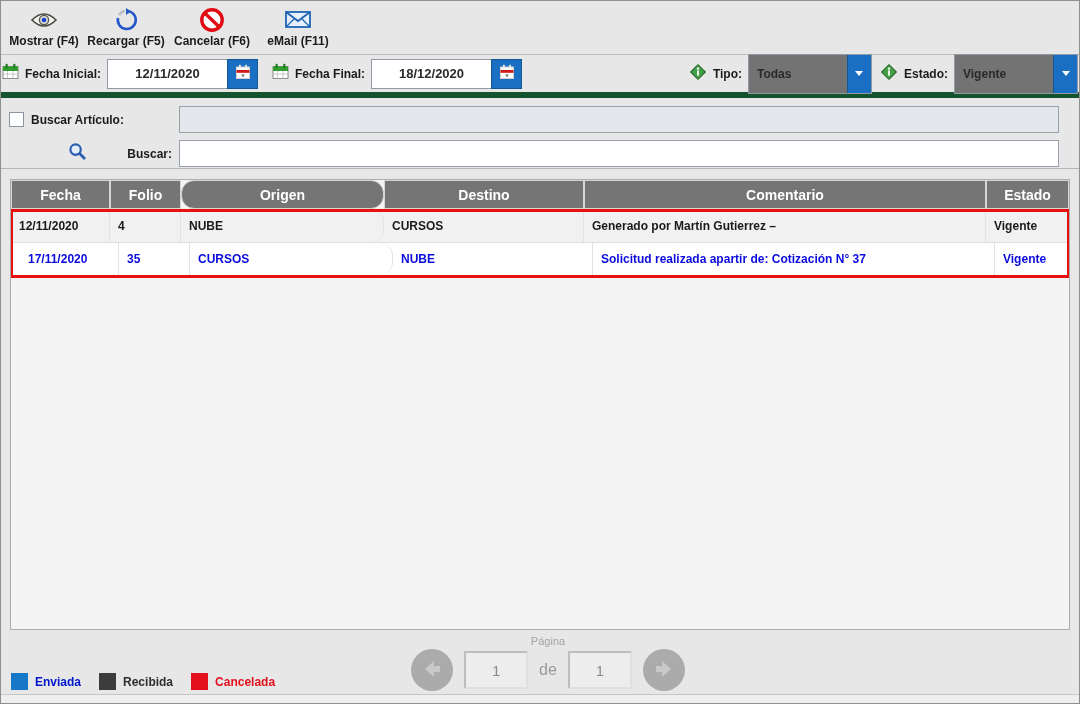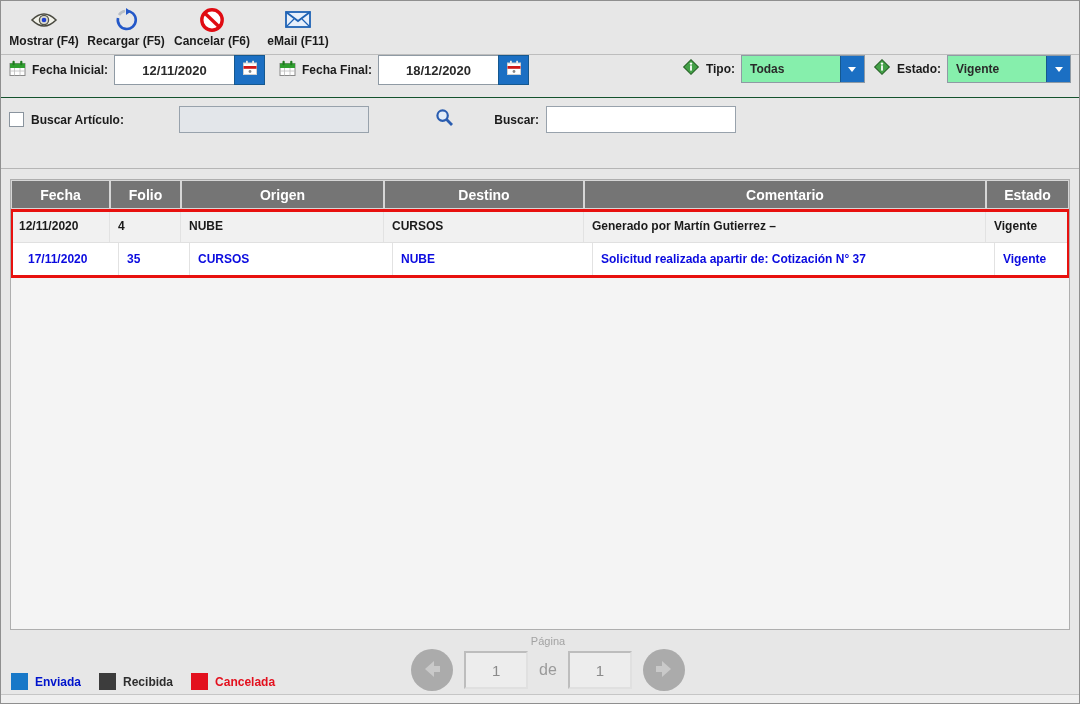--- a/index.html
+++ b/index.html
@@ -26,58 +26,58 @@
     display: flex; flex-direction: column; align-items: center; justify-content: center;
     gap: 2px; cursor: default;
   }
   .tbtn:first-child { min-width: 78px; }
   .ticon { height: 24px; display:flex; align-items:center; justify-content:center; }
   .tlabel { font-size: 12px; font-weight: bold; color: #1b1b1b; white-space: nowrap; }
 
   
   .filterbar {
     height: 43px; flex: none;
-    display: flex; align-items: flex-start;
-    padding: 0 8px;
-    border-bottom: 1px solid #14532d;
+    display: flex; align-items: center;
+    padding: 0 1px;
+    border-bottom: 6px solid #14532d;
   }
   .fgroup { display: flex; align-items: center; gap: 6px; }
   .flabel { font-size: 12px; font-weight: bold; color: #1b1b1b; white-space: nowrap; }
   .datewrap { display: flex; align-items: stretch; height: 30px; }
   .dateinput {
     width: 120px; height: 30px;
     border: 1px solid #8f9aa4; border-right: none;
     text-align: center; font-family: inherit;
     font-size: 13px; font-weight: bold; color: #2a2a2a;
     background: #ffffff; outline: none;
   }
   .datebtn {
     width: 31px; height: 30px;
     border: 1px solid #15588f;
     display: flex; align-items: center; justify-content: center;
     cursor: pointer;
   }
   .combo {
-    width: 124px; height: 28px;
-    background: #86efac; border: 1px solid #8f9aa4;
+    width: 124px; height: 40px;
+    background: #737373; border: 1px solid #8f9aa4;
     display: flex; align-items: stretch;
   }
   .combo-value { flex: 1; display:flex; align-items:center; padding-left: 8px; font-size: 12px; font-weight: bold; color: #2a2a2a; }
   .combo-btn { width: 24px; display: flex; align-items: center; justify-content: center; border-left: 1px solid #15588f; cursor: pointer; }
   .tri-down { width: 0; height: 0; border-left: 4px solid transparent; border-right: 4px solid transparent; border-top: 5px solid #fff; }
   .push-right { margin-left: auto; }
   .gap14 { margin-left: 14px; }
   .gap8 { margin-left: 8px; }
 
   
   .searchsec {
     height: 71px; flex: none;
     padding: 8px 20px 0 8px;
     border-bottom: 1px solid #b5b5b5;
-    display: flex; flex-direction: row; gap: 7px;
+    display: flex; flex-direction: column; gap: 7px;
   }
   .srow { display: flex; align-items: center; height: 27px; }
   .sleft { width: 170px; flex: none; display: flex; align-items: center; gap: 7px; padding-right: 7px; }
   .sleft.right { justify-content: flex-end; gap: 40px; }
   .slabel { font-size: 12px; font-weight: bold; color: #1b1b1b; white-space: nowrap; }
   .checkbox {
     width: 15px; height: 15px; background: #fff;
     border: 1px solid #8a949e; flex: none; cursor: pointer;
   }
   .sinput {
@@ -108,21 +108,21 @@
   .drow { display: flex; height: 33px; }
   .dcell {
     display: flex; align-items: center;
     padding-left: 8px;
     font-size: 12px; font-weight: bold;
     border-right: 1px solid #e2e2e2;
     flex: none; overflow: hidden; white-space: nowrap;
   }
   .row0 { background: #f1f1f1; }
   .row1 { background: #ffffff; border-top: 1px solid #e0e0e0; }
-  .c0 { width: 99px; } .c1 { width: 71px; } .c2 { width: 203px; }
+  .c0 { width: 99px; } .c1 { width: 71px; } .c2 { width: 203px; border-radius: 13px; }
   .c3 { width: 200px; } .c4 { width: 402px; } .c5 { flex: 1; }
   .redbox {
     position: absolute; left: -1px; right: -1px; top: 29px; height: 69px;
     border: 3px solid #e8110f;
     pointer-events: none; z-index: 5;
   }
 
   
   .bottomsec {
     height: 62px; flex: none; position: relative;

